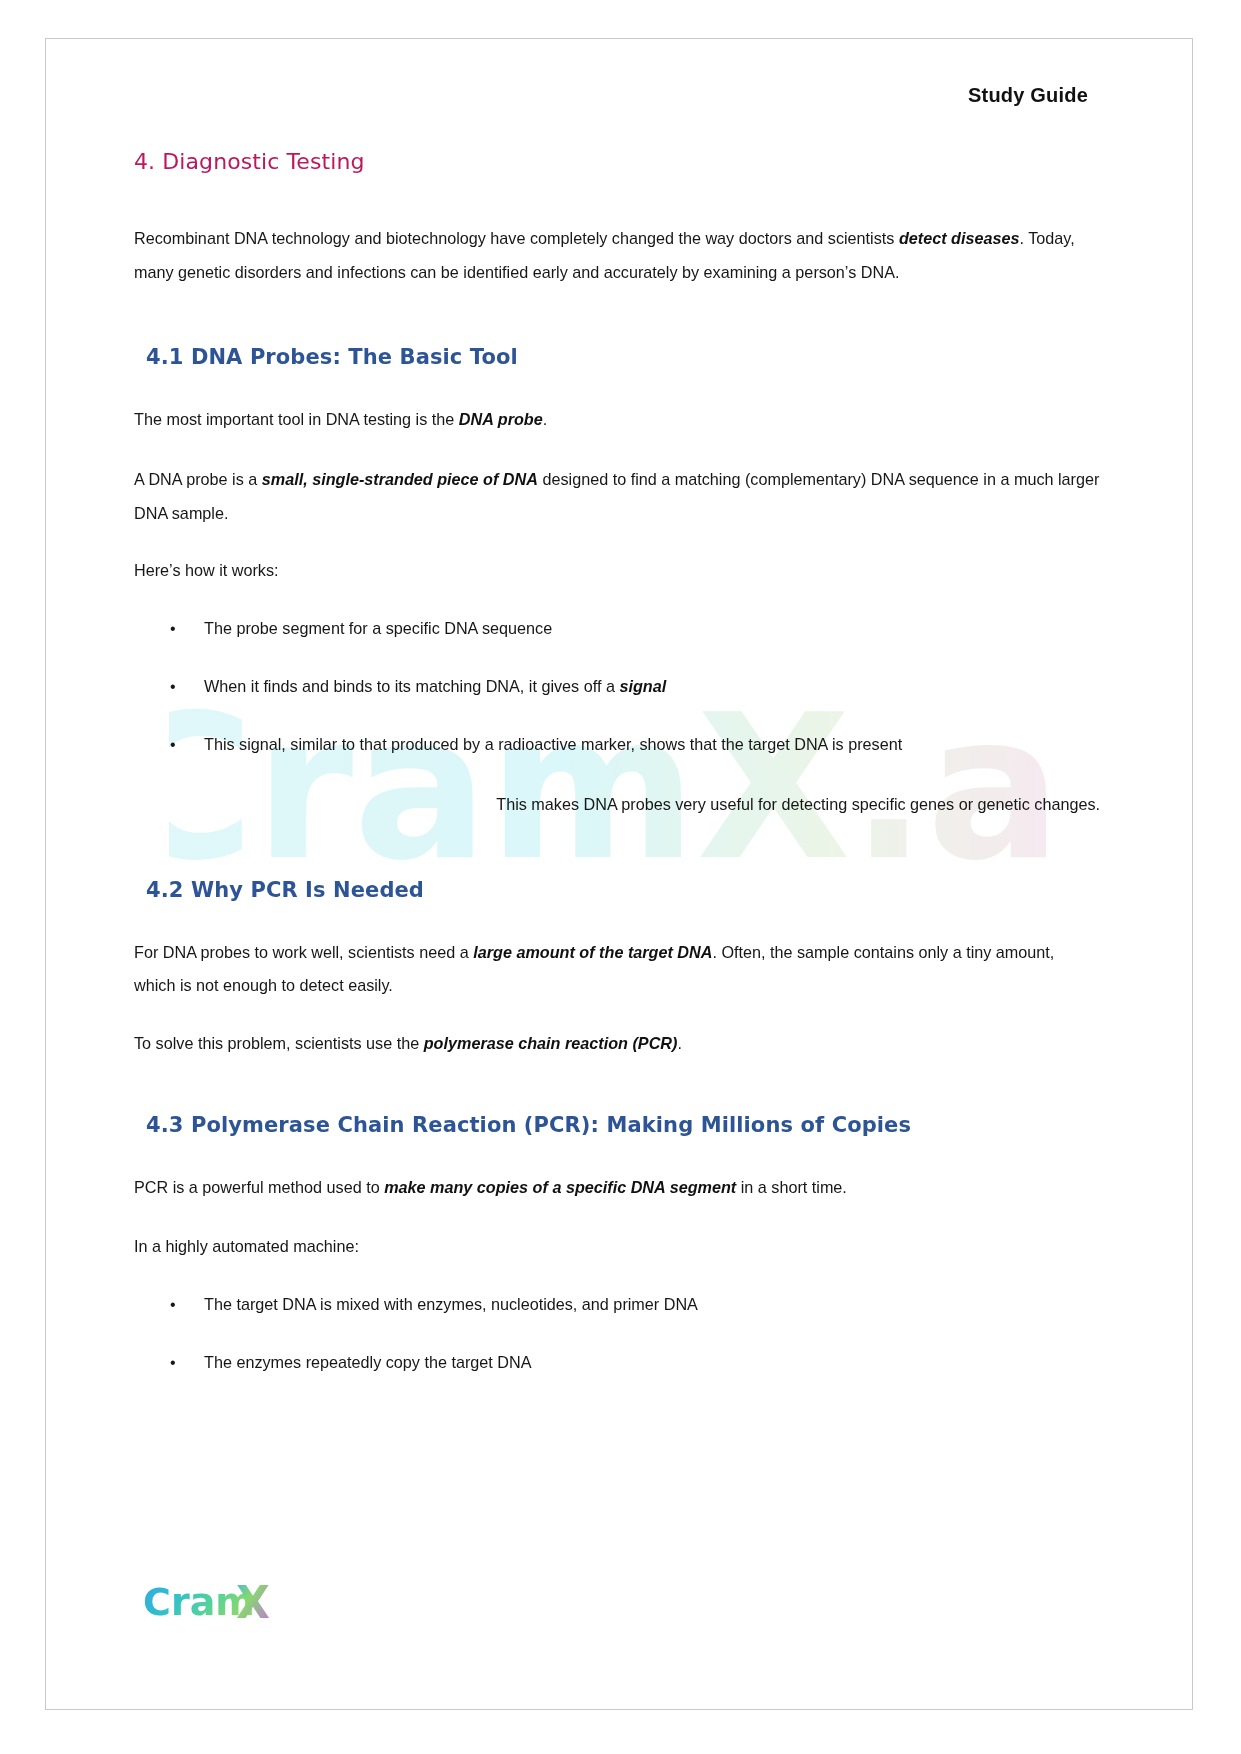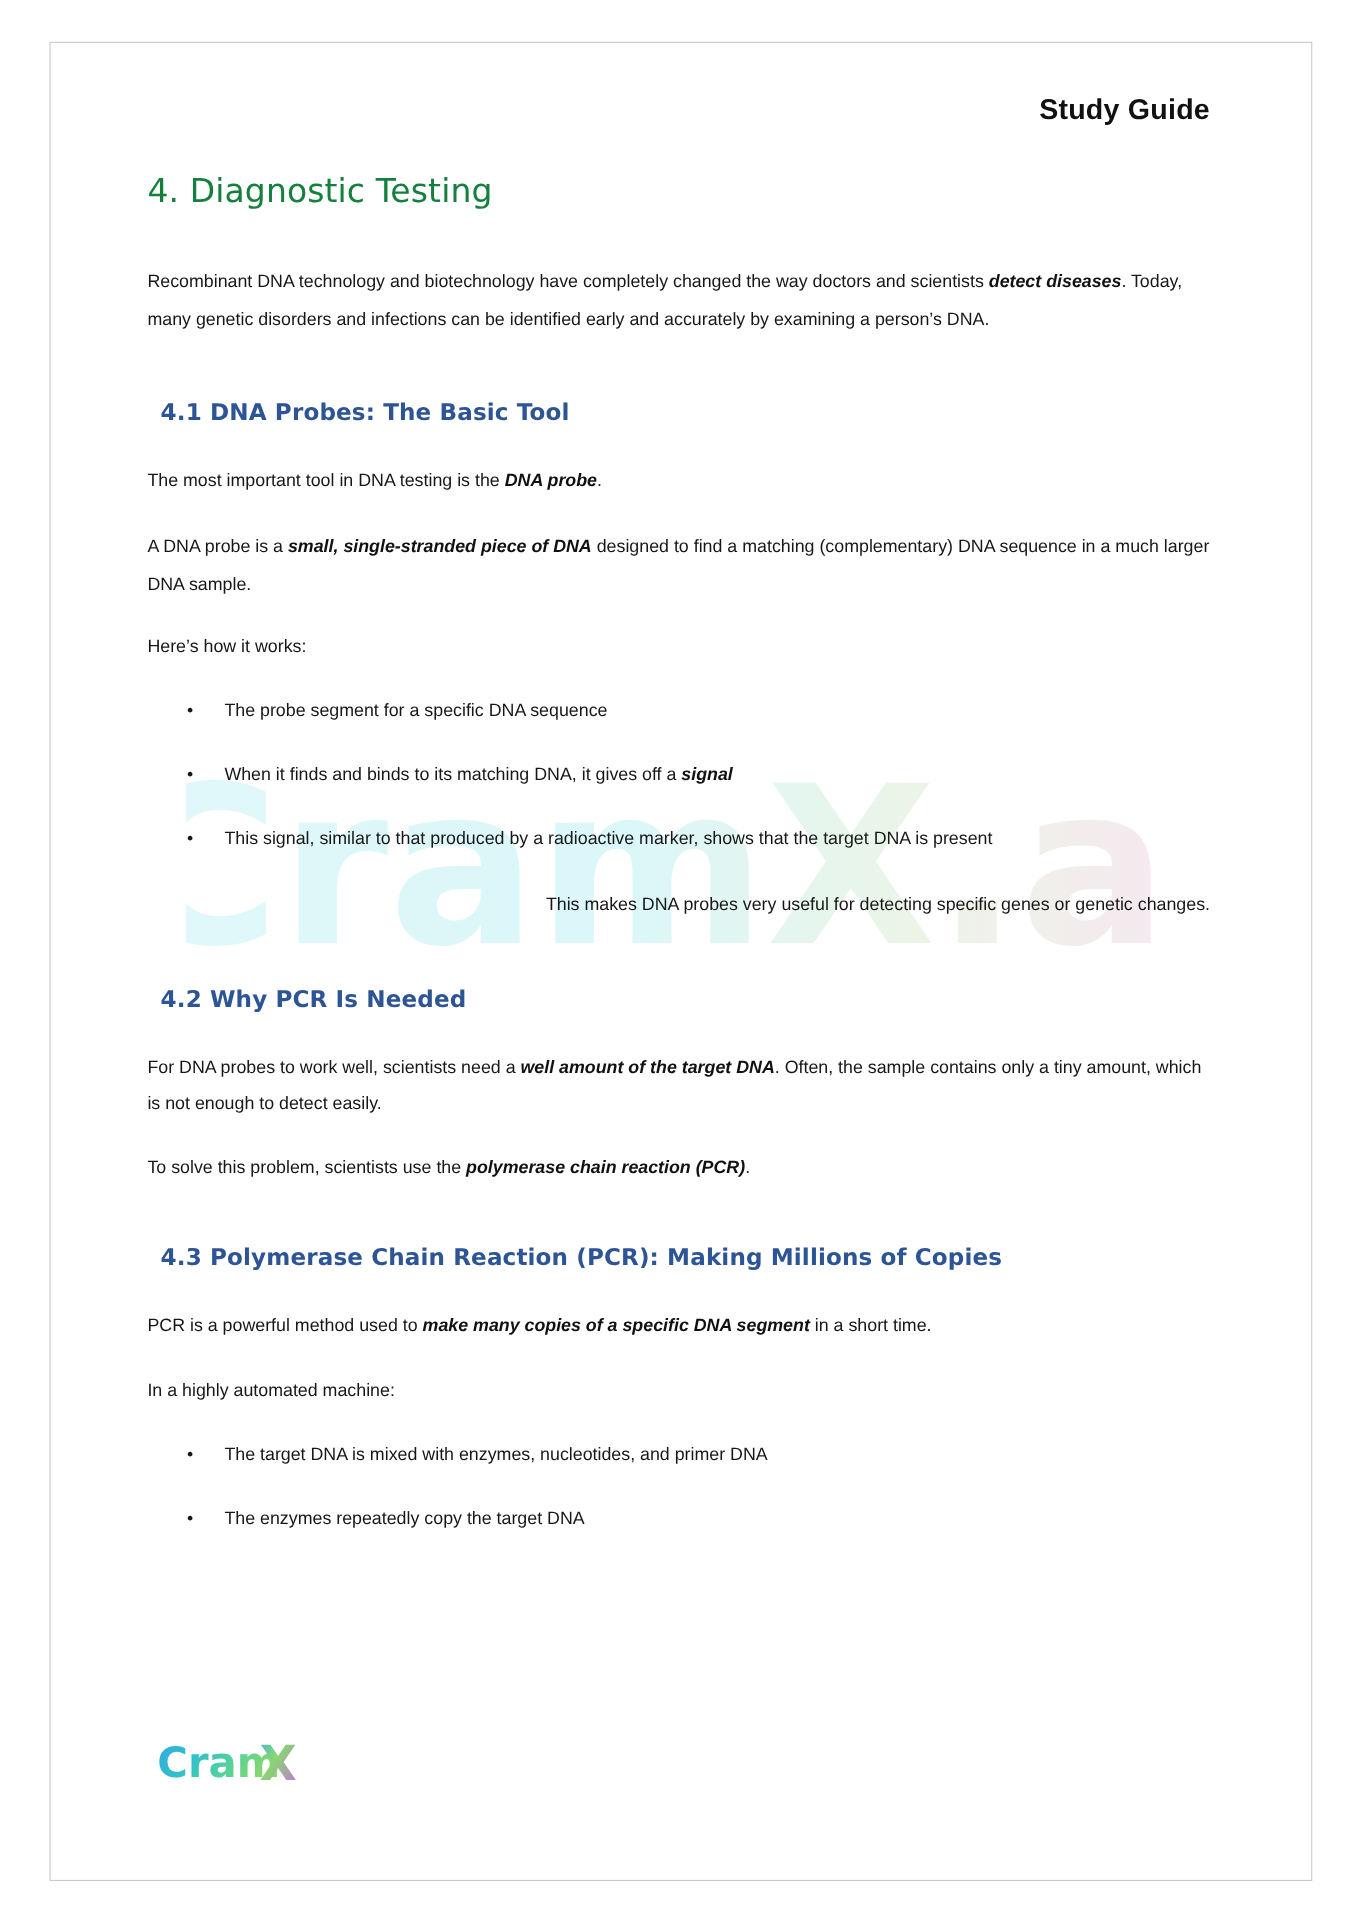--- a/index.html
+++ b/index.html
@@ -27,31 +27,31 @@
   }
   .content {
     position: absolute;
     left: 0; top: 0; right: 0; bottom: 0;
     padding: 45px 92px 0 88px;
     box-sizing: border-box;
     z-index: 3;
   }
   .doc-header {
     text-align: right;
-    font-size: 26px;
+    font-size: 20px;
     font-weight: bold;
     color: #111111;
     letter-spacing: 0.2px;
-    margin: 0 0 42px 0;
+    margin: 0 12px 42px 0;
     font-family: "Liberation Sans", sans-serif;
   }
   h1.section-title {
-    font-size: 30px;
+    font-size: 22px;
     font-weight: 400;
-    color: #15803d;
+    color: #be185d;
     margin: 0 0 48px 0;
     letter-spacing: 0.1px;
     font-family: "DejaVu Sans", sans-serif;
   }
   h2.sub-title {
     font-size: 21px;
     font-weight: bold;
     color: #2d5596;
     margin: 56px 0 34px 12px;
     letter-spacing: 0.1px;
@@ -147,21 +147,21 @@
     <ul class="bullets">
       <li><span class="bullet-dot">•</span><span>The probe segment for a specific DNA sequence</span></li>
       <li><span class="bullet-dot">•</span><span>When it finds and binds to its matching DNA, it gives off a </span><b>signal</b></li>
       <li><span class="bullet-dot">•</span><span>This signal, similar to that produced by a radioactive marker, shows that the target DNA is present</span></li>
     </ul>
 
     <p class="body-text after-list">This makes DNA probes very useful for detecting specific genes or genetic changes.</p>
 
     <h2 class="sub-title">4.2 Why PCR Is Needed</h2>
 
-    <p class="body-text"><span>For DNA probes to work well, scientists need a </span><b>well amount of the target DNA</b><span>. Often, the sample contains only a tiny amount, which is not enough to detect easily.</span></p>
+    <p class="body-text"><span>For DNA probes to work well, scientists need a </span><b>large amount of the target DNA</b><span>. Often, the sample contains only a tiny amount, which is not enough to detect easily.</span></p>
 
     <p class="body-text single"><span>To solve this problem, scientists use the </span><b>polymerase chain reaction (PCR)</b><span>.</span></p>
 
     <h2 class="sub-title tight-top">4.3 Polymerase Chain Reaction (PCR): Making Millions of Copies</h2>
 
     <p class="body-text single"><span>PCR is a powerful method used to </span><b>make many copies of a specific DNA segment</b><span> in a short time.</span></p>
 
     <p class="body-text single">In a highly automated machine:</p>
 
     <ul class="bullets">

